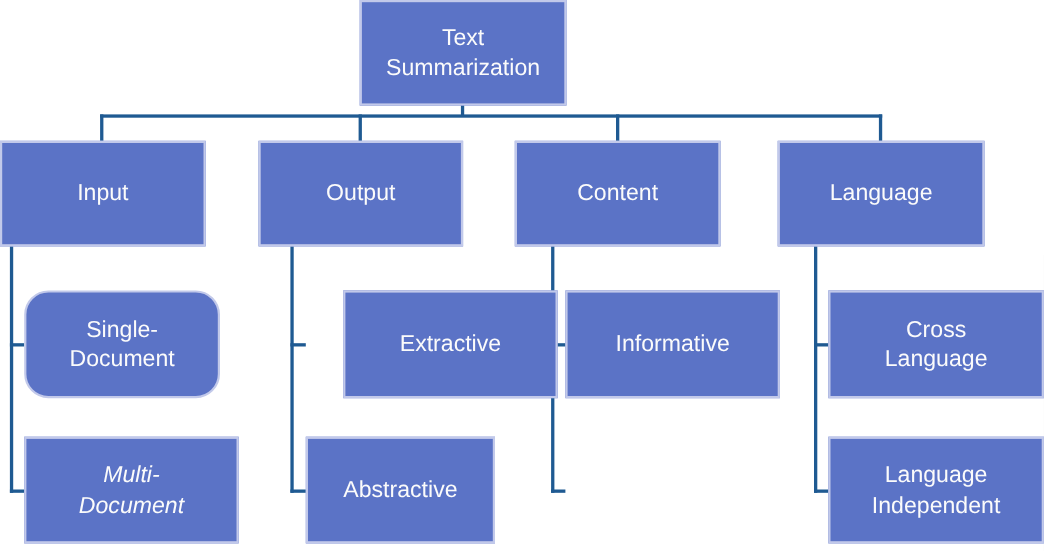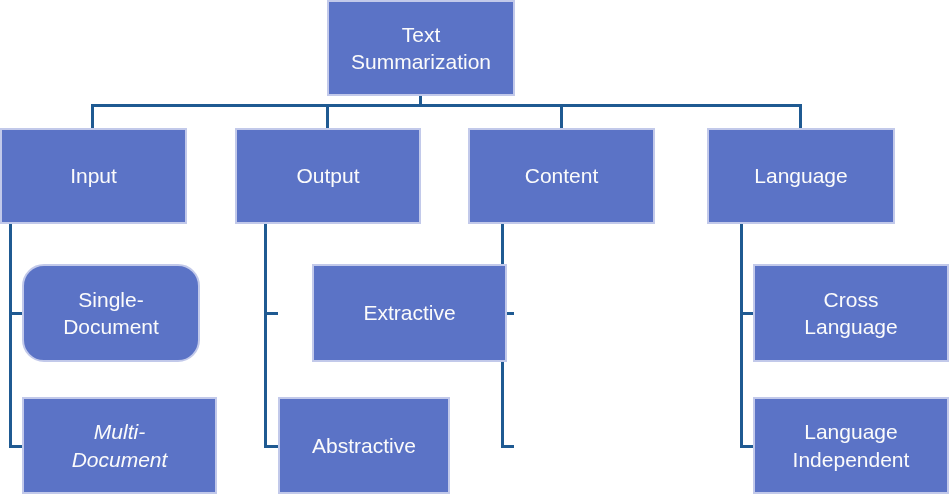--- a/index.html
+++ b/index.html
@@ -111,20 +111,21 @@
 
   <div class="node" id="n-root">Text
 Summarization</div>
   <div class="node" id="n-input">Input</div>
   <div class="node" id="n-content">Content</div>
   <div class="node" id="n-output">Output</div>
   <div class="node" id="n-language">Language</div>
   <div class="node" id="n-single">Single-
 Document</div>
   <div class="node" id="n-extractive">Extractive</div>
+  <div class="node" id="n-informative">Informative</div>
   <div class="node" id="n-cross">Cross
 Language</div>
   <div class="node" id="n-multi">Multi-
 Document</div>
   <div class="node" id="n-abstractive">Abstractive</div>
   <div class="node" id="n-langind">Language
 Independent</div>
 
 </div>
 

